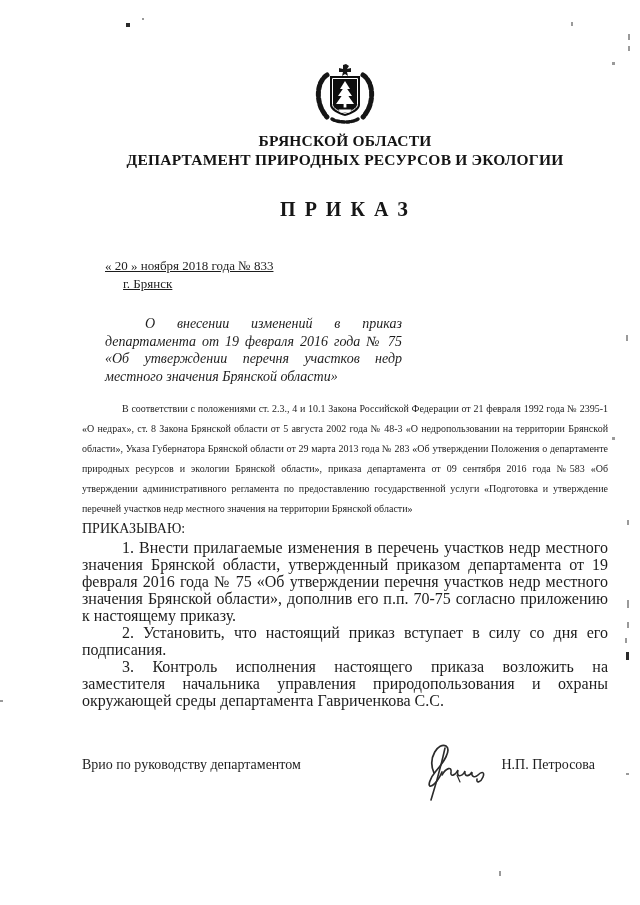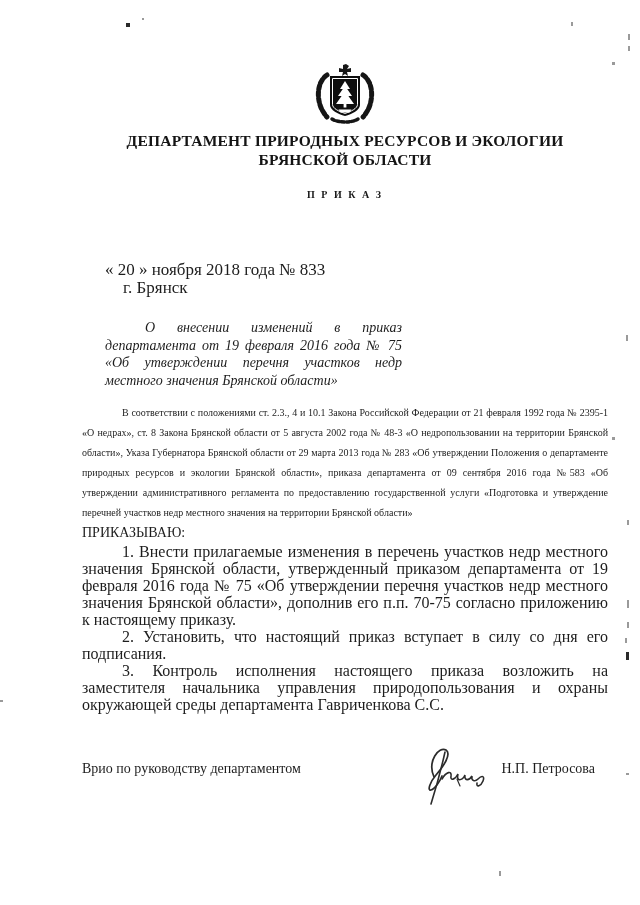--- a/index.html
+++ b/index.html
@@ -26,31 +26,32 @@
   .org-header {
     margin-top: 5px;
     text-align: center;
     font-weight: bold;
     font-size: 15.5px;
     line-height: 19px;
     color: #141414;
     letter-spacing: 0.2px;
   }
   .doc-type {
-    margin-top: 20px;
+    margin-top: 29px;
     text-align: center;
     font-weight: bold;
-    font-size: 10px;
+    font-size: 20px;
     letter-spacing: 2px;
     color: #161616;
   }
   .date-block {
-    margin-top: 61px;
-    font-size: 17px;
+    margin-top: 36px;
+    font-size: 13px;
     line-height: 18px;
+    text-decoration: underline;
   }
   .date-line { margin-left: 23px; }
   .city-line { margin-left: 41px; }
   .subject {
     margin-top: 22px;
     margin-left: 23px;
     width: 297px;
     font-size: 14px;
     line-height: 17.5px;
     text-align: justify;
@@ -137,22 +138,22 @@
         <path d="M20.5 14.5 H45.5 V40.5 C45.5 44.3 39 47.6 33 49.4 C27 47.6 20.5 44.3 20.5 40.5 Z" fill="none" stroke="#ffffff" stroke-width="1"></path>
 
         <path d="M33 17 L38 25 H35.2 L40 32 H36.4 L42 40 H24 L29.6 32 H26 L30.8 25 H28 Z" fill="#ffffff"></path>
         <rect x="31.6" y="40" width="2.8" height="3.5" fill="#ffffff"></rect>
 
         <path d="M26.5 45.5 h13 l-2 3 h-9 z" fill="#ffffff"></path>
       </svg>
     </div>
 
     <div class="org-header">
+      <div>БРЯНСКОЙ ОБЛАСТИ</div>
       <div>ДЕПАРТАМЕНТ ПРИРОДНЫХ РЕСУРСОВ И ЭКОЛОГИИ</div>
-      <div>БРЯНСКОЙ ОБЛАСТИ</div>
     </div>
 
     <div class="doc-type">П Р И К А З</div>
 
     <div class="date-block">
       <div class="date-line">« 20 » ноября 2018 года № 833</div>
       <div class="city-line">г. Брянск</div>
     </div>
 
     <div class="subject">О внесении изменений в приказ департамента от 19 февраля 2016 года № 75 «Об утверждении перечня участков недр местного значения Брянской области»</div>

